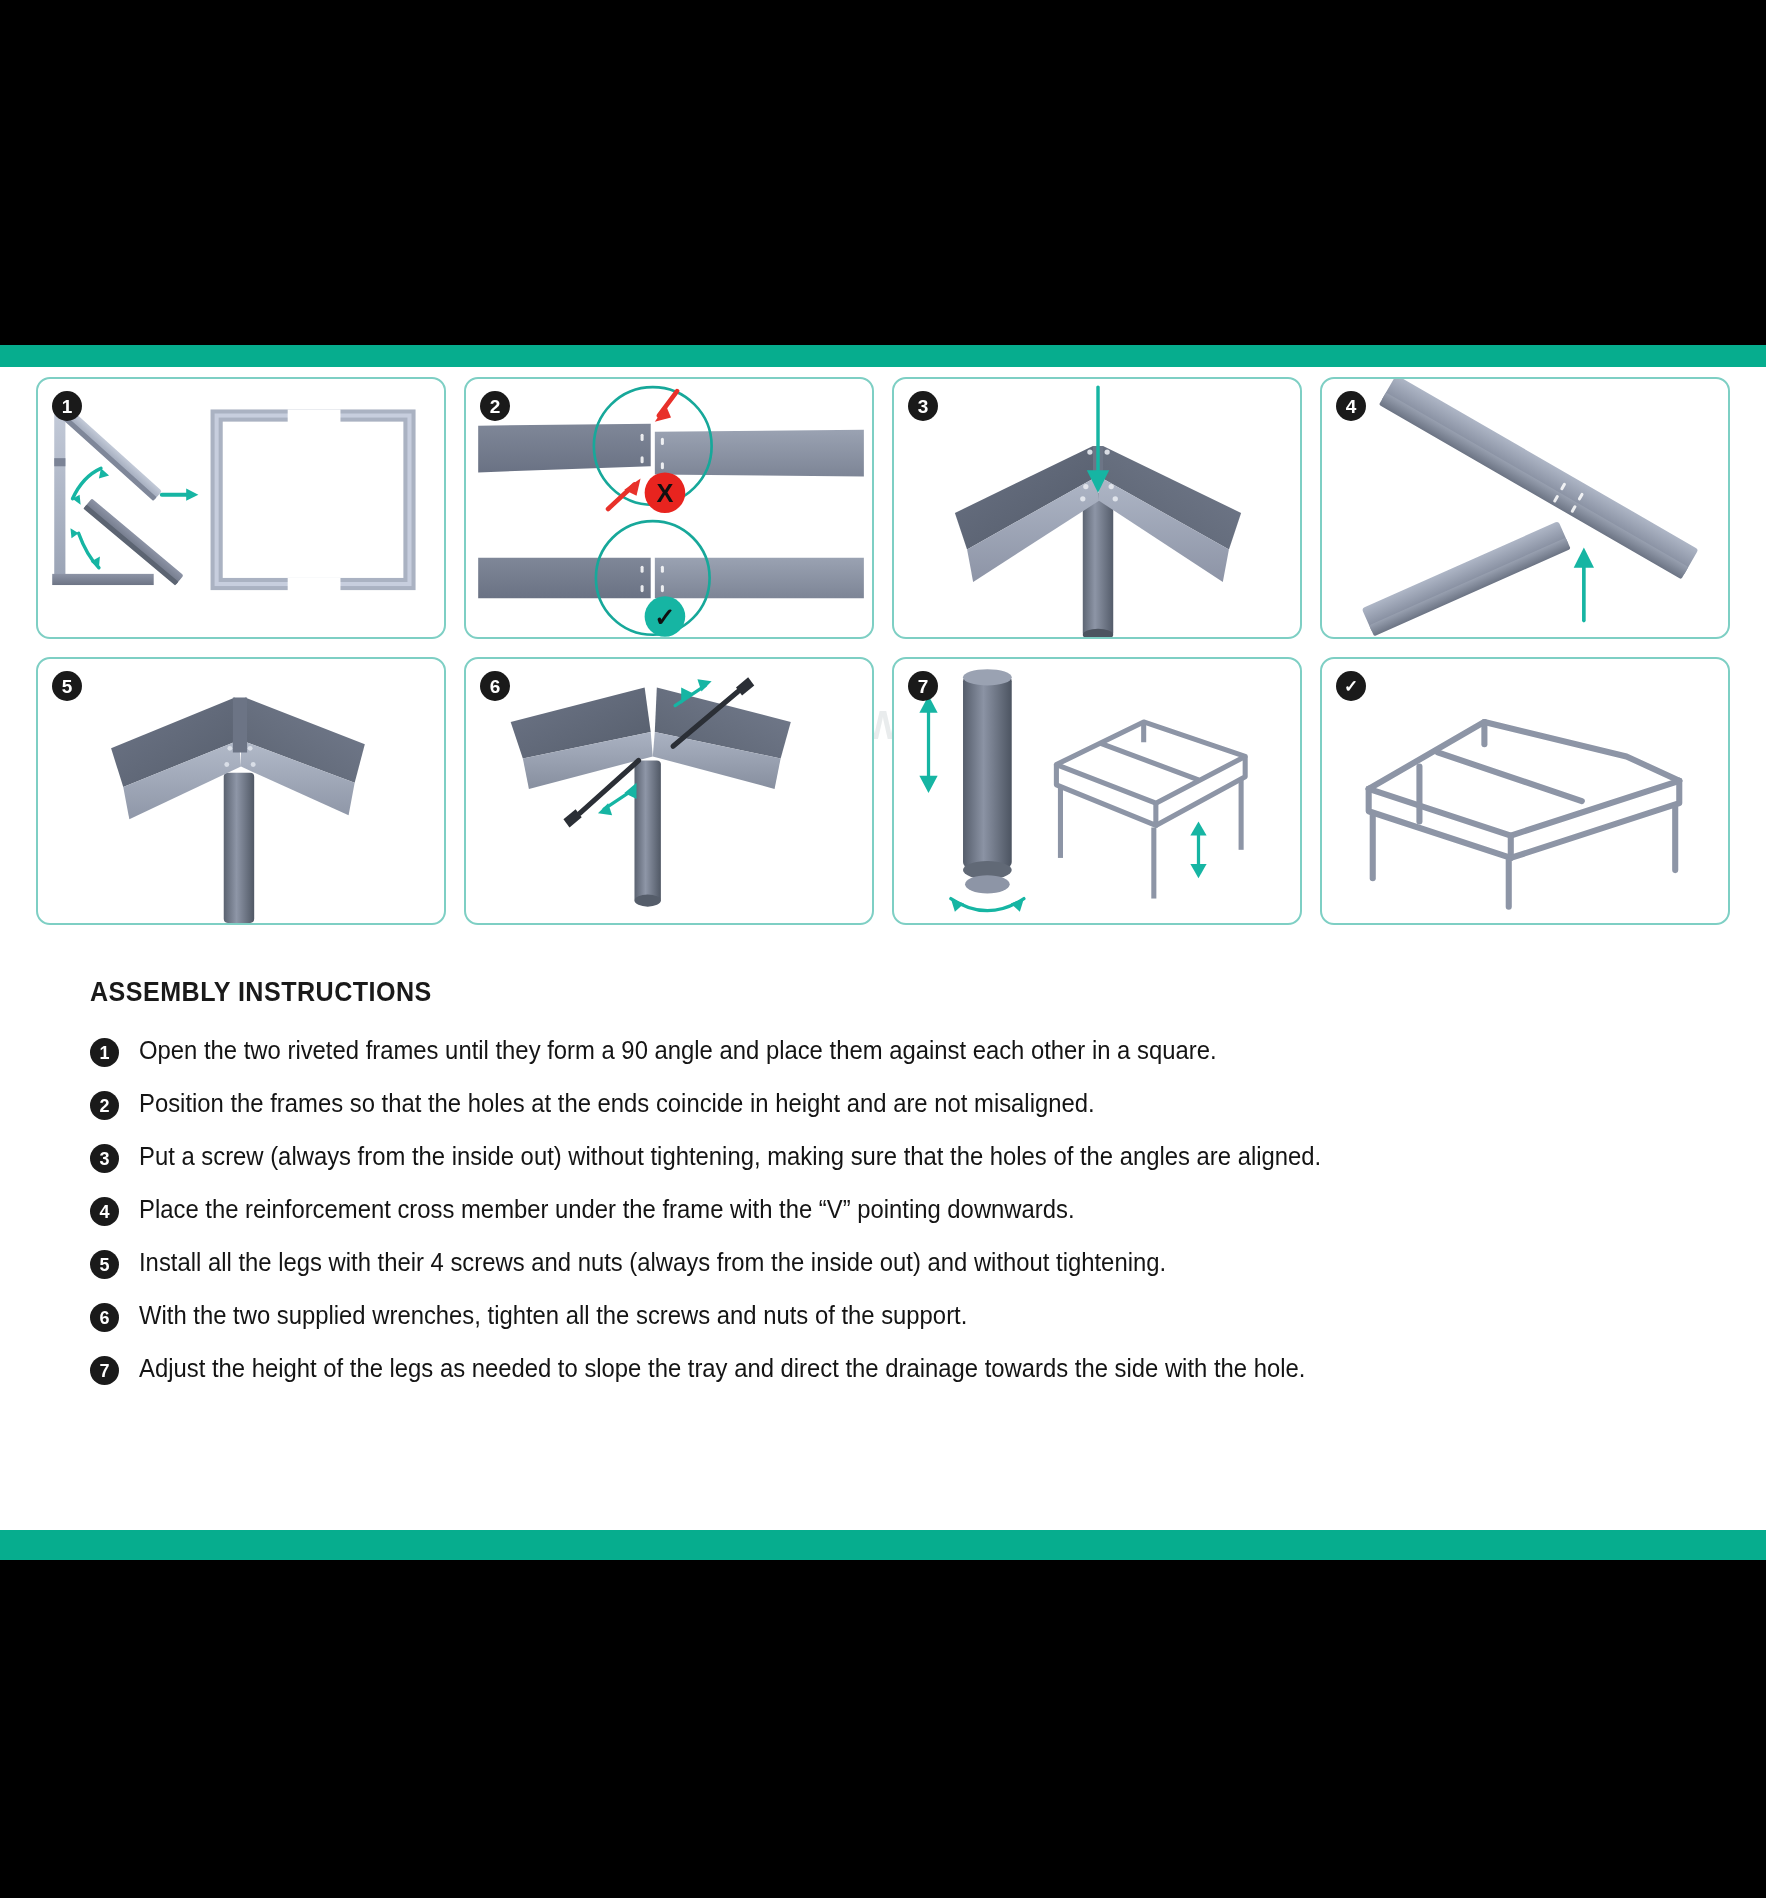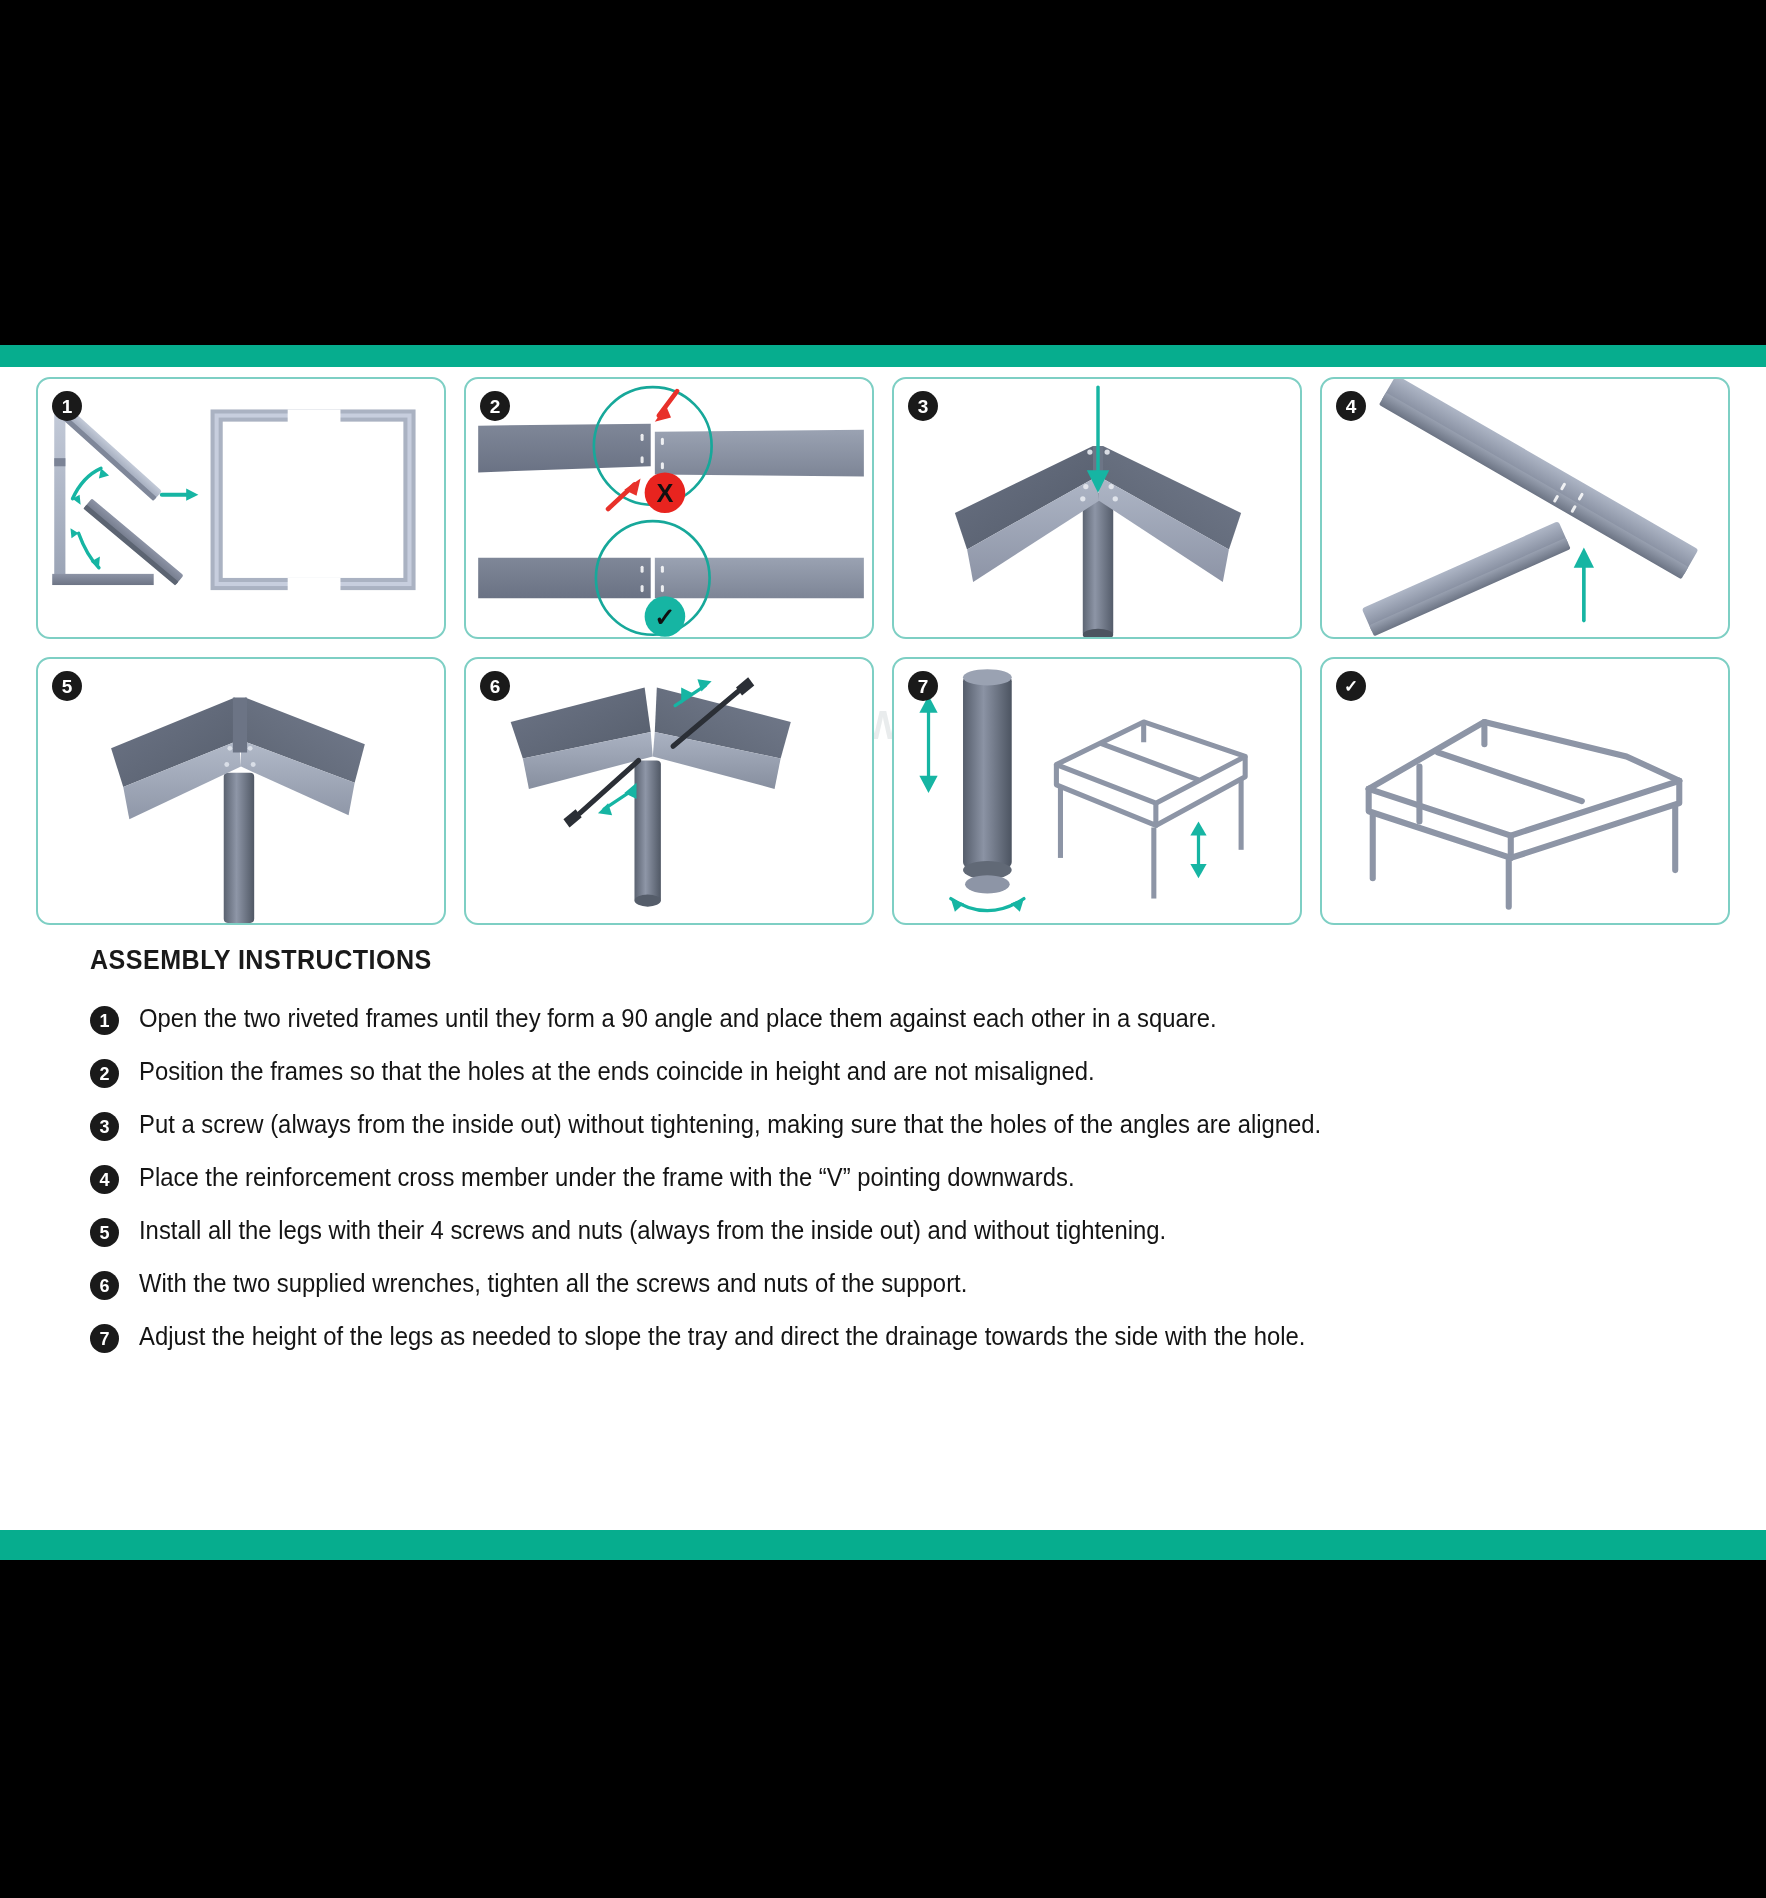--- a/index.html
+++ b/index.html
@@ -71,21 +71,21 @@
     display: flex; align-items: center; justify-content: center;
     line-height: 1;
     z-index: 6;
   }
   .badge.check { font-size: 17px; }
   .art { position: absolute; inset: 0; }
 
   
   #instructions {
     position: absolute;
-    left: 90px; top: 600px;
+    left: 90px; top: 632px;
     width: 1620px;
   }
   #inst-title {
     font-size: 27px;
     font-weight: 800;
     letter-spacing: 0.5px;
     color: #1a1a1a;
     margin-bottom: 28px;
     transform: scaleX(0.93);
     transform-origin: left center;

